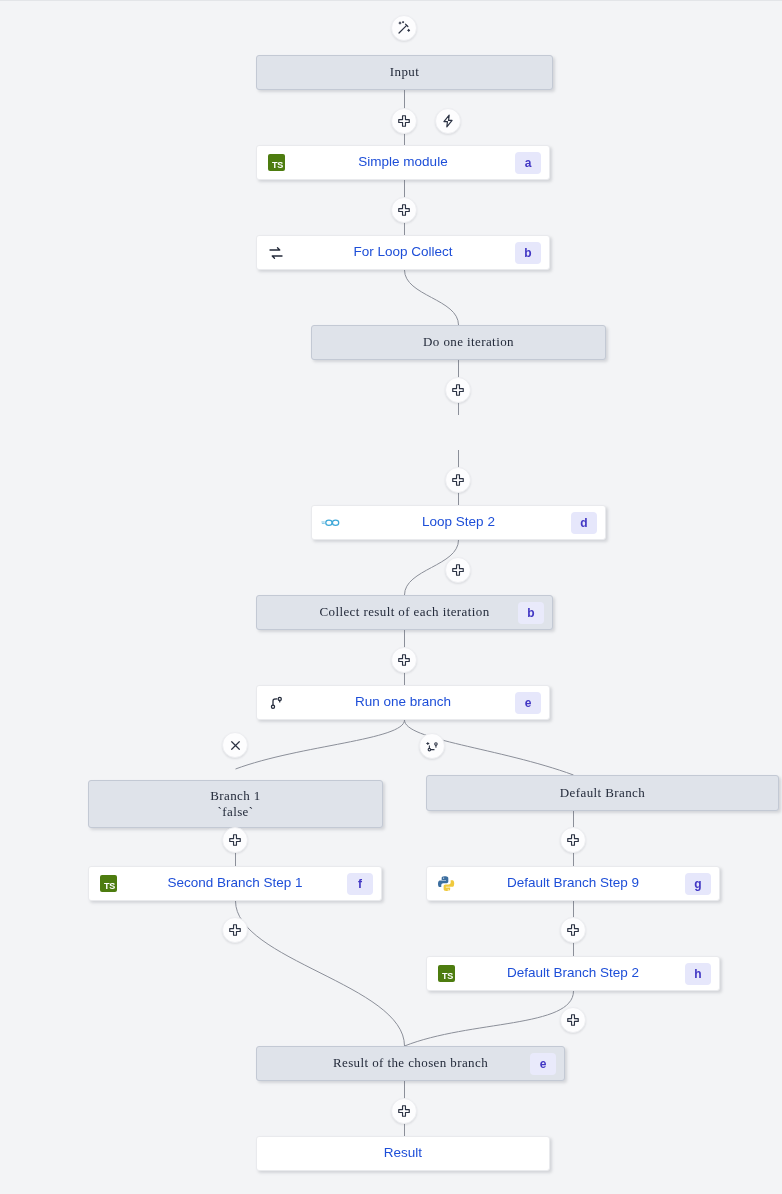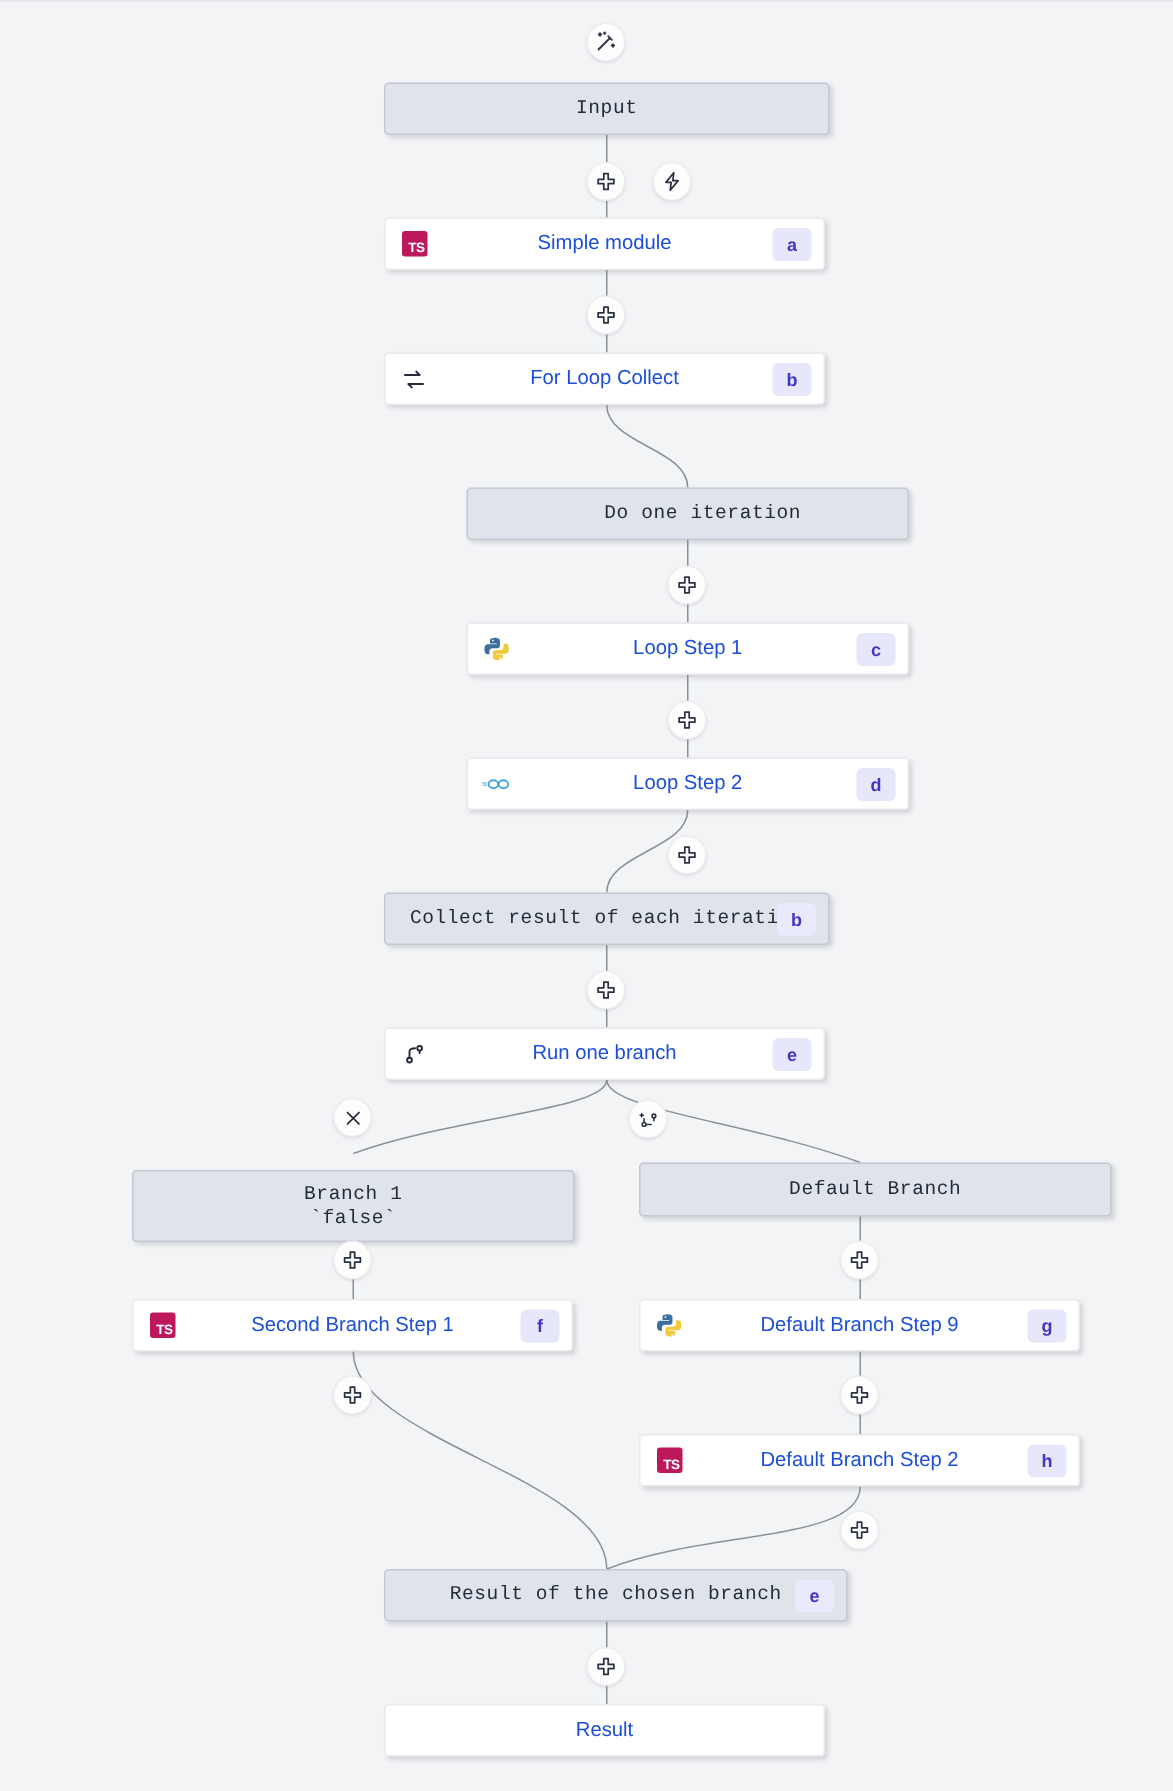--- a/index.html
+++ b/index.html
@@ -43,21 +43,21 @@
     border: 1px solid #e9eaed;
     justify-content: center;
   }
   .node-label {
     color: #1d2433;
     text-align: center;
     white-space: pre-line;
     line-height: 1.25;
   }
   .node.virtual .node-label {
-    font-family: Liberation Mono, monospace;
+    font-family: Liberation Serif, serif;
     font-size: 13px;
     letter-spacing: 0.4px;
     color: #232a3a;
   }
   .node.module .node-label {
     font-family: "Liberation Sans", sans-serif;
     font-size: 13.5px;
     color: #1d4ed8;
   }
   .node-lang {
@@ -94,21 +94,21 @@
     background: #fdfdfe;
     border: 1px solid #edeef1;
     box-shadow: 0 1px 2px rgba(80,85,100,0.14);
     display: flex; align-items: center; justify-content: center;
   }
   .handle svg { display: block; }
 
   
   .ts-logo {
     width: 17px; height: 17px;
-    background: #be185d;
+    background: #4d7c0f;
     border-radius: 2px;
     color: #fff;
     font-family: "Liberation Sans", sans-serif;
     font-size: 9px;
     font-weight: bold;
     display: flex; align-items: flex-end; justify-content: flex-end;
     padding: 0 1.5px 1px 0;
     letter-spacing: -0.3px;
   }
 </style>
@@ -150,30 +150,20 @@
           <path d="M4 8h13l-3-3"></path>
           <path d="M20 16H7l3 3"></path>
         </svg>
       </span>
       <span class="node-label">For Loop Collect</span>
       <span class="badge">b</span>
     </div>
     <div class="node virtual" style="left: 311px; top: 325px; width: 295px; height: 35px; padding-left: 20px;">
       <span class="node-label">Do one iteration</span>
     </div>
-    <div class="node module" style="left: 311px; top: 415px; width: 295px; height: 35px;">
-      <span class="node-lang">
-        <svg width="18" height="18" viewBox="0 0 32 32">
-          <path fill="#3c6e9f" d="M15.9 2.2c-1.9 0-3.6.2-5 .5-2.1.4-2.6 1.3-2.6 2.9v3.2h7.8v1H5.7c-1.7 0-3.2 1-3.6 2.9-.5 2.2-.5 3.6 0 5.9.4 1.7 1.4 2.9 3.1 2.9h2.4v-3.5c0-1.9 1.6-3.5 3.6-3.5h6c1.6 0 2.9-1.3 2.9-2.9V5.6c0-1.6-1.3-2.7-2.9-3-1-.2-2.1-.4-3.3-.4zm-4.1 2.1c.6 0 1.1.5 1.1 1.1s-.5 1.1-1.1 1.1-1.1-.5-1.1-1.1.5-1.1 1.1-1.1z"></path>
-          <path fill="#f0c93c" d="M24.3 9.8v3.4c0 2-1.7 3.6-3.6 3.6h-6c-1.6 0-2.9 1.3-2.9 2.9v5.5c0 1.6 1.4 2.5 2.9 2.9 1.8.5 3.6.6 5.8 0 1.5-.4 2.9-1.3 2.9-2.9v-3.2h-7.8v-1h11.7c1.7 0 2.3-1.2 2.9-2.9.6-1.8.6-3.5 0-5.9-.4-1.7-1.2-2.9-2.9-2.9h-3zm-4.4 15.7c.6 0 1.1.5 1.1 1.1s-.5 1.1-1.1 1.1-1.1-.5-1.1-1.1.5-1.1 1.1-1.1z"></path>
-        </svg>
-      </span>
-      <span class="node-label">Loop Step 1</span>
-      <span class="badge">c</span>
-    </div>
     <div class="node module" style="left: 311px; top: 505px; width: 295px; height: 35px;">
       <span class="node-lang">
         <svg width="24" height="12" viewBox="0 0 48 24">
           <path d="M2 9.5h6M3 13h5" stroke="#3fa8d8" stroke-width="1.6" stroke-linecap="round" fill="none"></path>
           <ellipse cx="19" cy="11.5" rx="7.6" ry="6.4" fill="none" stroke="#3fa8d8" stroke-width="3"></ellipse>
           <ellipse cx="35" cy="11.5" rx="7.6" ry="6.4" fill="none" stroke="#3fa8d8" stroke-width="3"></ellipse>
         </svg>
       </span>
       <span class="node-label">Loop Step 2</span>
       <span class="badge">d</span>
@@ -191,21 +181,21 @@
           <path d="M17 8.6v2"></path>
         </svg>
       </span>
       <span class="node-label">Run one branch</span>
       <span class="badge">e</span>
     </div>
     <div class="node virtual" style="left: 88px; top: 769px; width: 295px; height: 48px; margin-top: 11px;">
       <span class="node-label">Branch 1
 `false`</span>
     </div>
-    <div class="node virtual" style="left: 426px; top: 775px; width: 315px; height: 36px;">
+    <div class="node virtual" style="left: 426px; top: 775px; width: 353px; height: 36px;">
       <span class="node-label">Default Branch</span>
     </div>
     <div class="node module" style="left: 88px; top: 866px; width: 294px; height: 35px;">
       <span class="node-lang">
         <span class="ts-logo">TS</span>
       </span>
       <span class="node-label">Second Branch Step 1</span>
       <span class="badge">f</span>
     </div>
     <div class="node module" style="left: 426px; top: 866px; width: 294px; height: 35px;">

